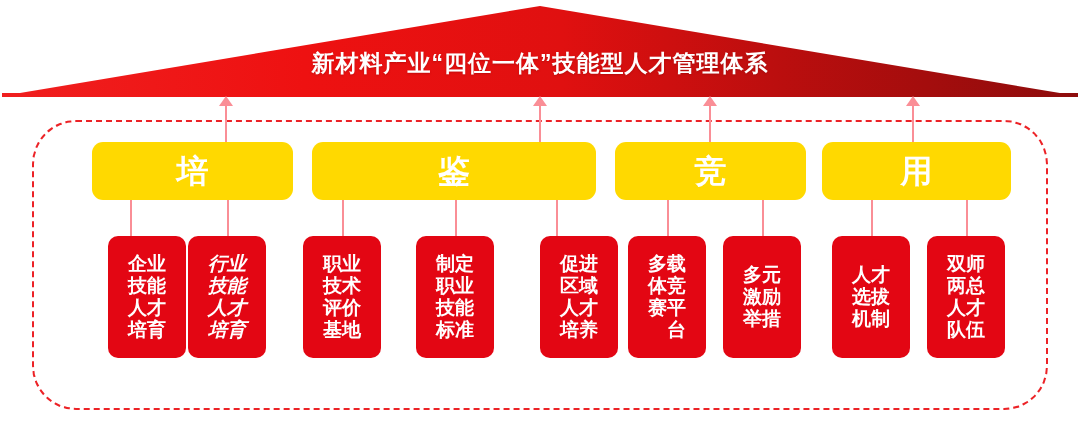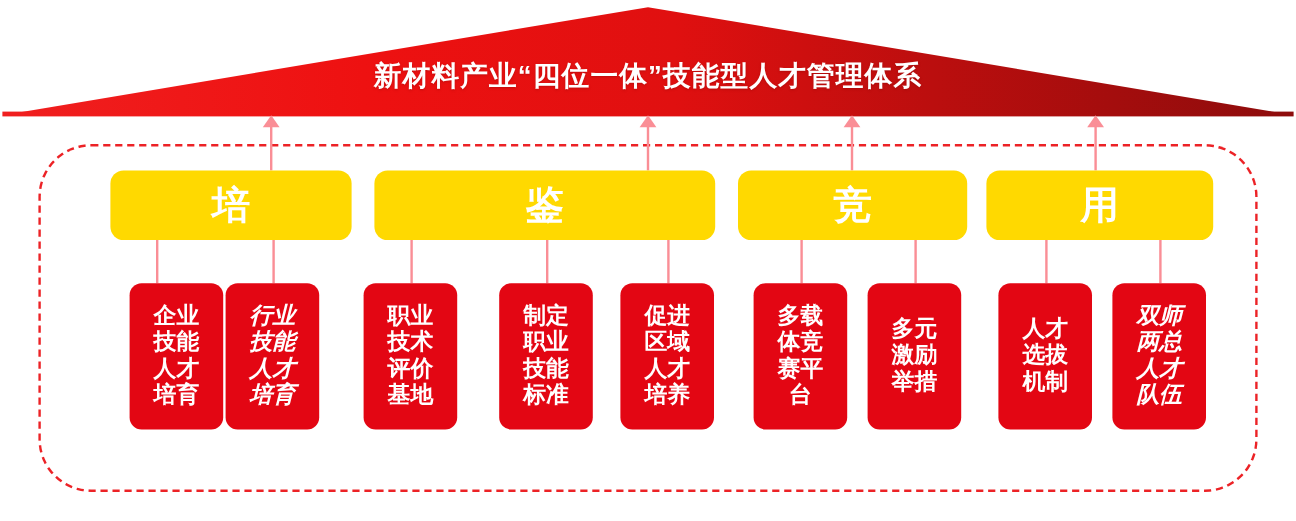--- a/index.html
+++ b/index.html
@@ -165,44 +165,44 @@
 技术
 评价
 基地</span>
   </div>
   <div class="rbox" style="left:416px;top:236px;width:78px;height:122px;">
     <span class="txt">制定
 职业
 技能
 标准</span>
   </div>
-  <div class="rbox" style="left:517px;top:236px;width:78px;height:122px;">
+  <div class="rbox" style="left:540px;top:236px;width:78px;height:122px;">
     <span class="txt">促进
 区域
 人才
 培养</span>
   </div>
 
-  <div class="rbox" style="left:628px;top:236px;width:78px;height:122px;">
+  <div class="rbox" style="left:628px;top:236px;width:78px;height:122px;text-align:right;">
     <span class="txt">多载
 体竞
 赛平
 台</span>
   </div>
   <div class="rbox" style="left:723px;top:236px;width:78px;height:122px;text-align:center;">
     <span class="txt">多元
 激励
 举措</span>
   </div>
 
   <div class="rbox" style="left:832px;top:236px;width:78px;height:122px;">
     <span class="txt">人才
 选拔
 机制</span>
   </div>
-  <div class="rbox" style="left:927px;top:236px;width:78px;height:122px;font-style:italic;">
+  <div class="rbox" style="left:927px;top:236px;width:78px;height:122px;">
     <span class="txt">双师
 两总
 人才
 队伍</span>
   </div>
 
 </div>
 
 </body></html>

